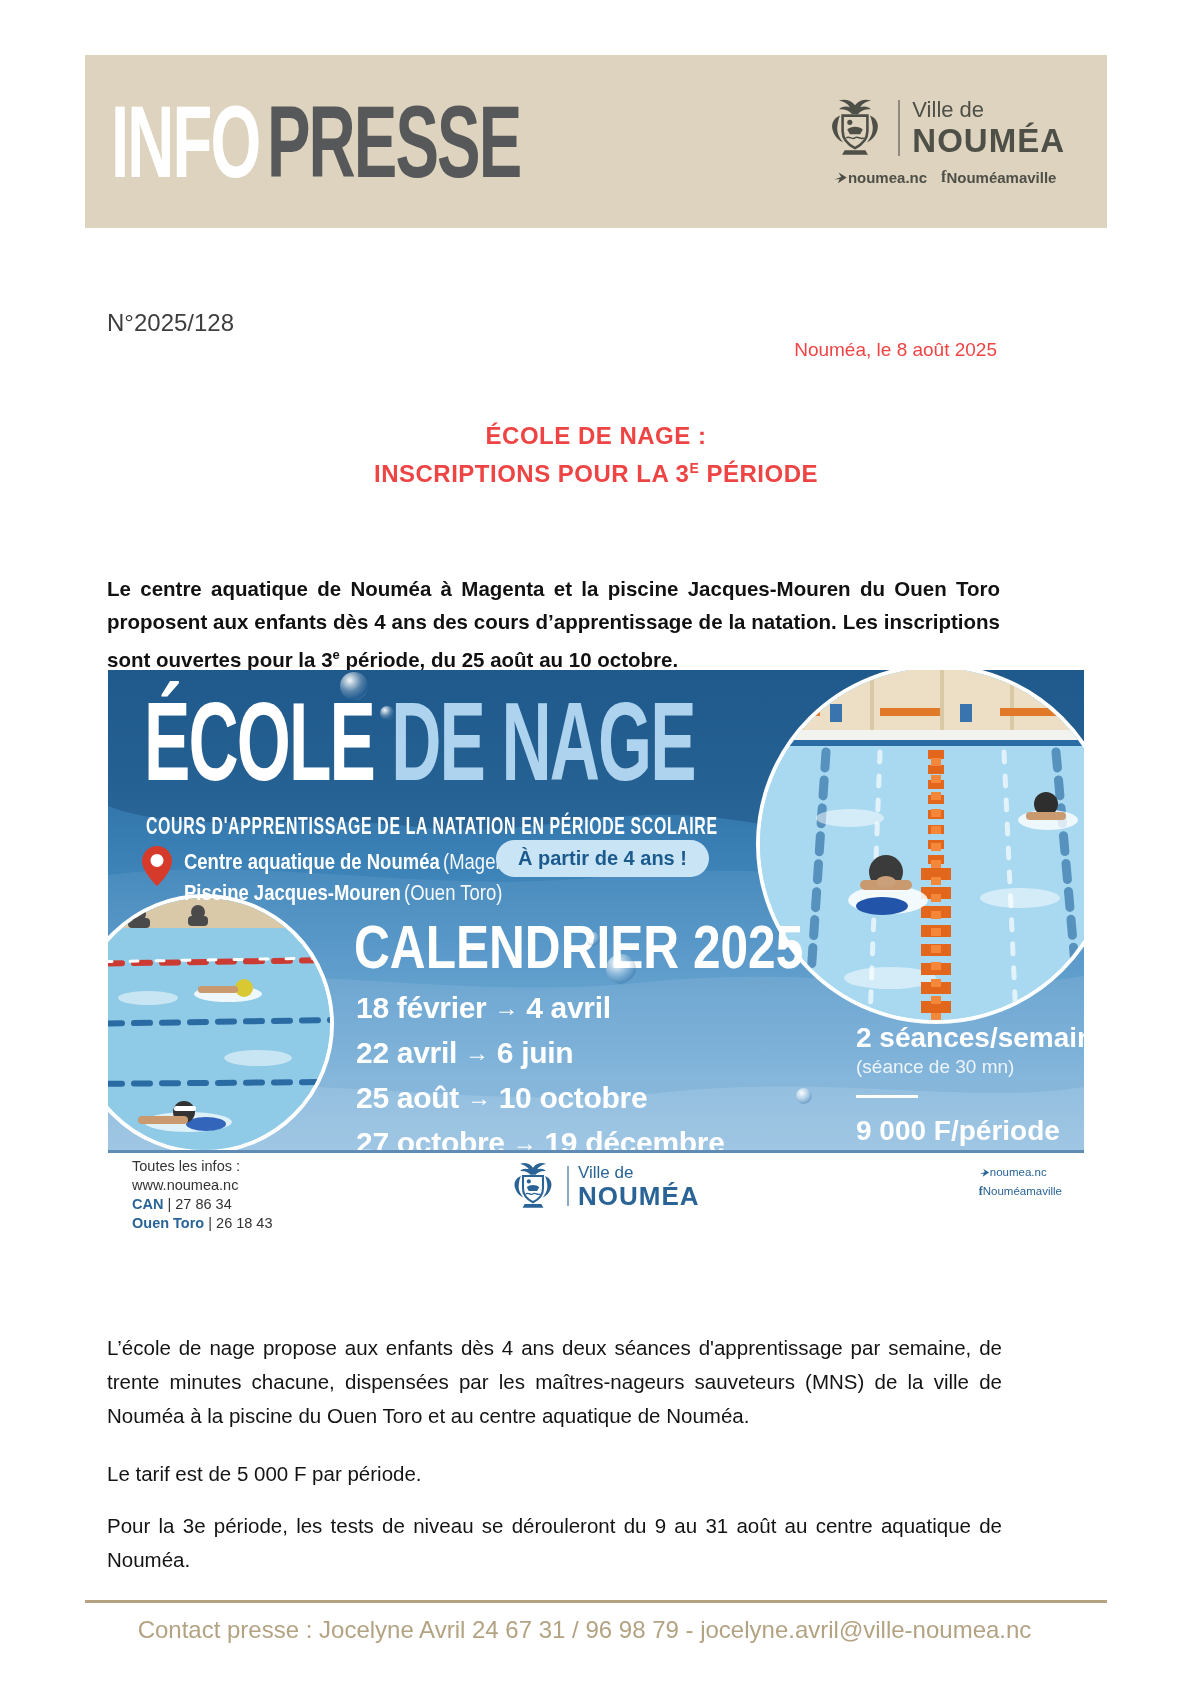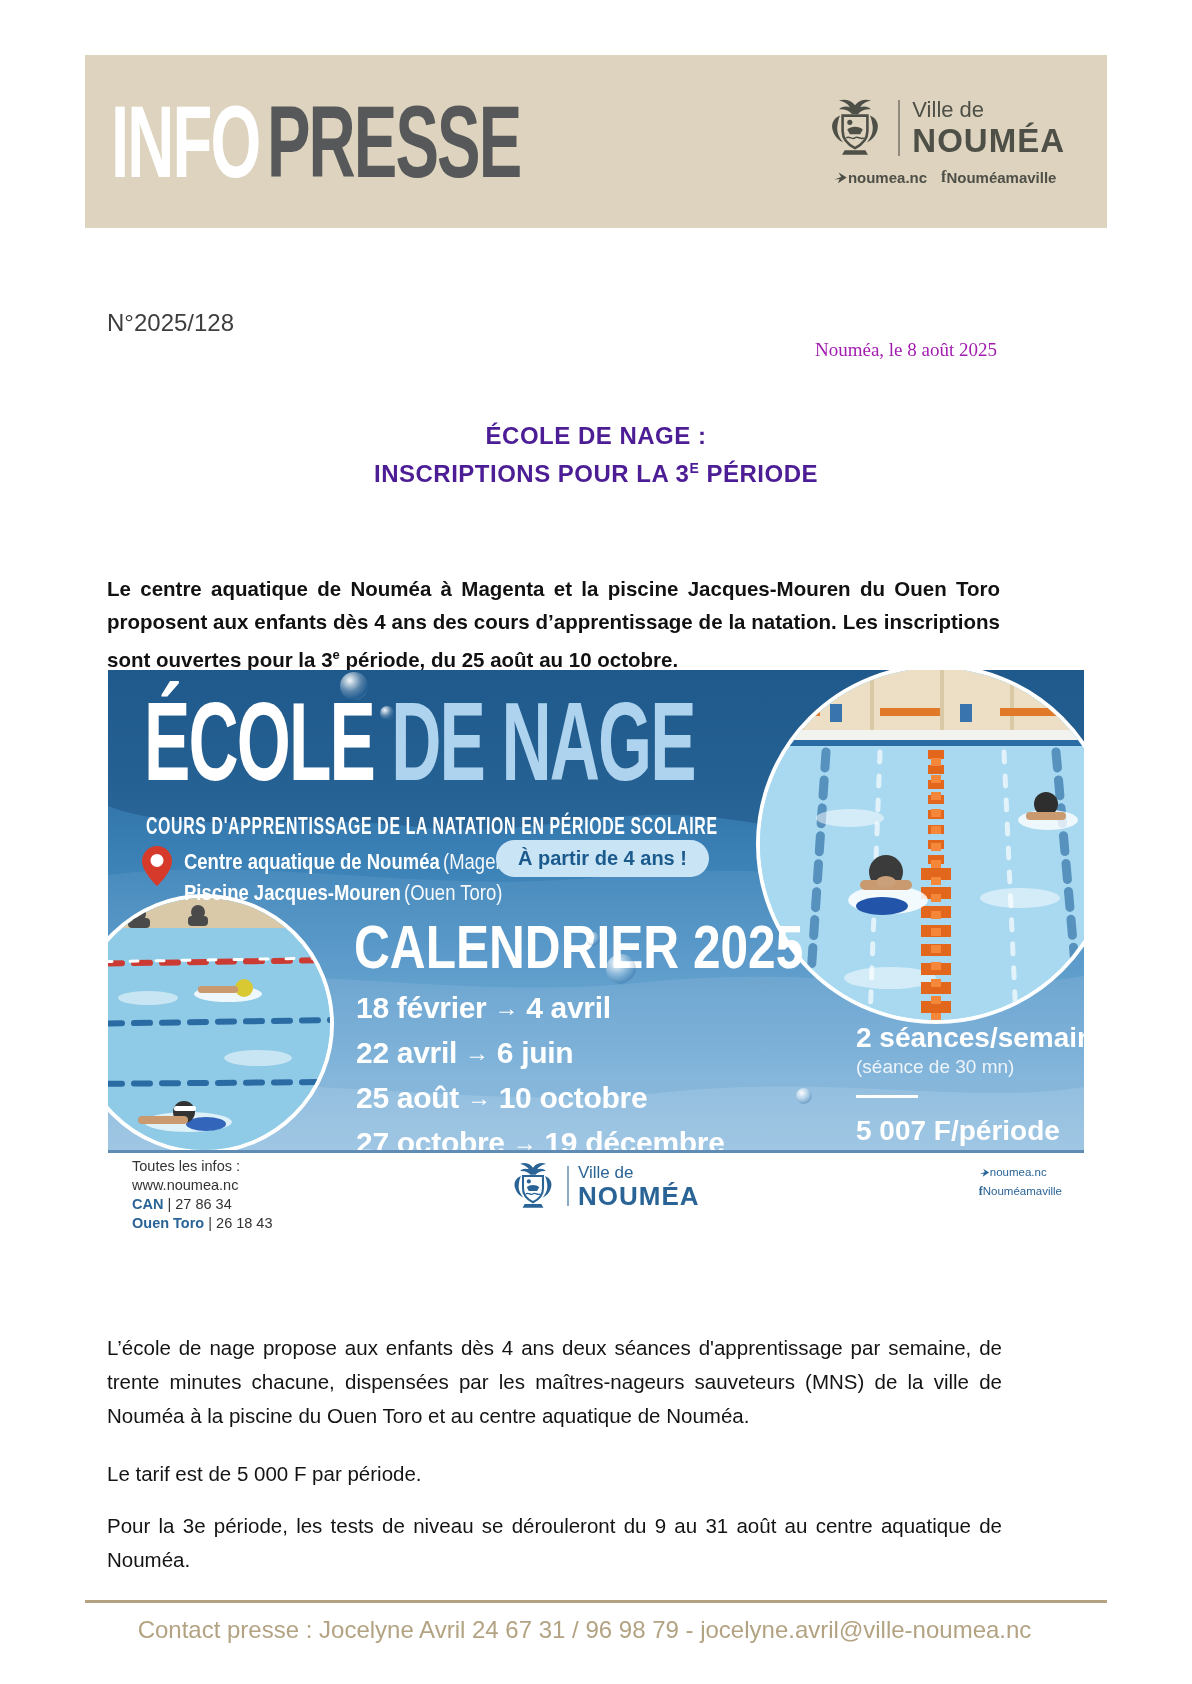--- a/index.html
+++ b/index.html
@@ -23,25 +23,25 @@
   .crest{display:block;}
   .logo-divider{width:2px;height:56px;background:currentColor;opacity:.55;margin:0 12px;}
   .logo-text{display:flex;flex-direction:column;line-height:1;}
   .logo-text .l1{font-size:22px;}
   .logo-text .l2{font-size:33px;font-weight:800;letter-spacing:1px;margin-top:3px;}
   .logo-web{display:flex;align-items:center;gap:14px;margin-top:9px;font-size:15px;font-weight:600;}
   .webitem{display:flex;align-items:center;gap:0;}
   .fb-f{font-weight:800;font-size:16px;font-family:"Liberation Serif",serif;}
   
   .doc-number{position:absolute;left:107px;top:309px;font-size:24px;color:#3e3e3e;}
-  .dateline{position:absolute;right:195px;top:339px;font-size:19px;color:#a21caf;font-family:Liberation Serif, serif;}
+  .dateline{position:absolute;right:195px;top:339px;font-size:19px;color:#ef4444;}
   
   .press-title{
     position:absolute;left:0;top:420px;width:1192px;text-align:center;
-    color:#4c1d95;font-weight:800;font-size:24px;line-height:32px;letter-spacing:.5px;
+    color:#ef4444;font-weight:800;font-size:24px;line-height:32px;letter-spacing:.5px;
   }
   .press-title sup{font-size:14px;}
   
   .intro{
     position:absolute;left:107px;top:551px;width:893px;
     font-size:20.5px;font-weight:700;line-height:33px;color:#111;text-align:justify;
   }
   .intro sup{font-size:13px;}
   
   .flyer{position:absolute;left:108px;top:670px;width:976px;height:592px;background:#ffffff;padding-left:43px;}
@@ -298,21 +298,21 @@
         <div class="period"><span>18 février</span><span class="arrow">→</span><span>4 avril</span></div>
         <div class="period"><span>22 avril</span><span class="arrow">→</span><span>6 juin</span></div>
         <div class="period"><span>25 août</span><span class="arrow">→</span><span>10 octobre</span></div>
         <div class="period"><span>27 octobre</span><span class="arrow">→</span><span>19 décembre</span></div>
       </div>
 
       <div class="offer">
         <div class="sessions">2 séances/semaine</div>
         <div class="detail">(séance de 30 mn)</div>
         <div class="sep"></div>
-        <div class="price">5 007 F/période</div>
+        <div class="price">9 000 F/période</div>
       </div>
 
       <div class="bubble" style="left:232px;top:2px;width:28px;height:28px;"></div>
       <div class="bubble" style="left:272px;top:36px;width:14px;height:14px;"></div>
       <div class="bubble" style="left:478px;top:262px;width:14px;height:14px;"></div>
       <div class="bubble" style="left:498px;top:284px;width:30px;height:30px;"></div>
       <div class="bubble" style="left:688px;top:418px;width:16px;height:16px;"></div>
     </div>
 
     <div class="strip">

